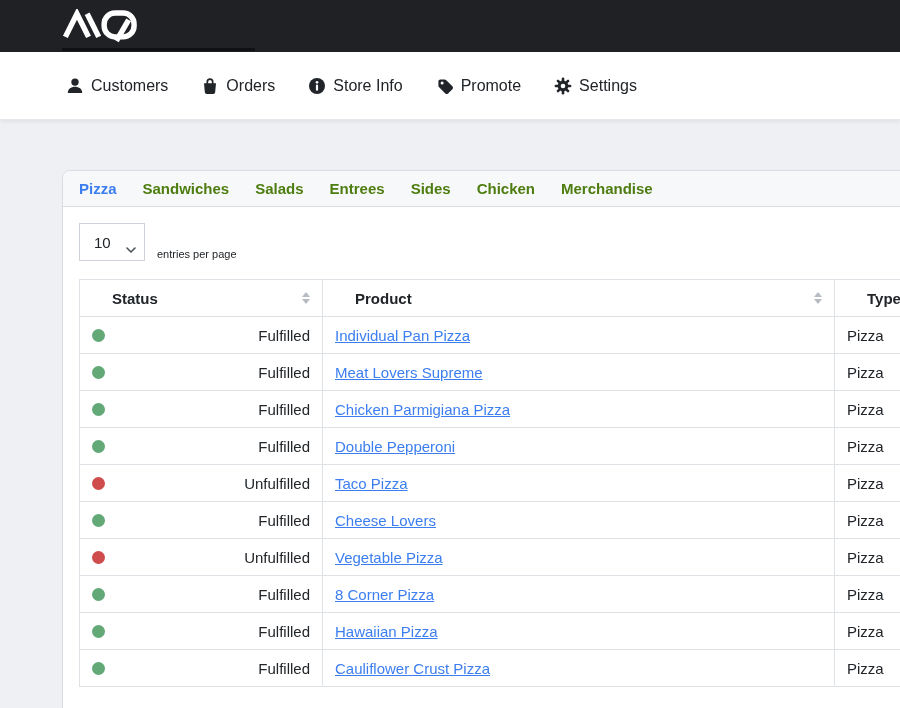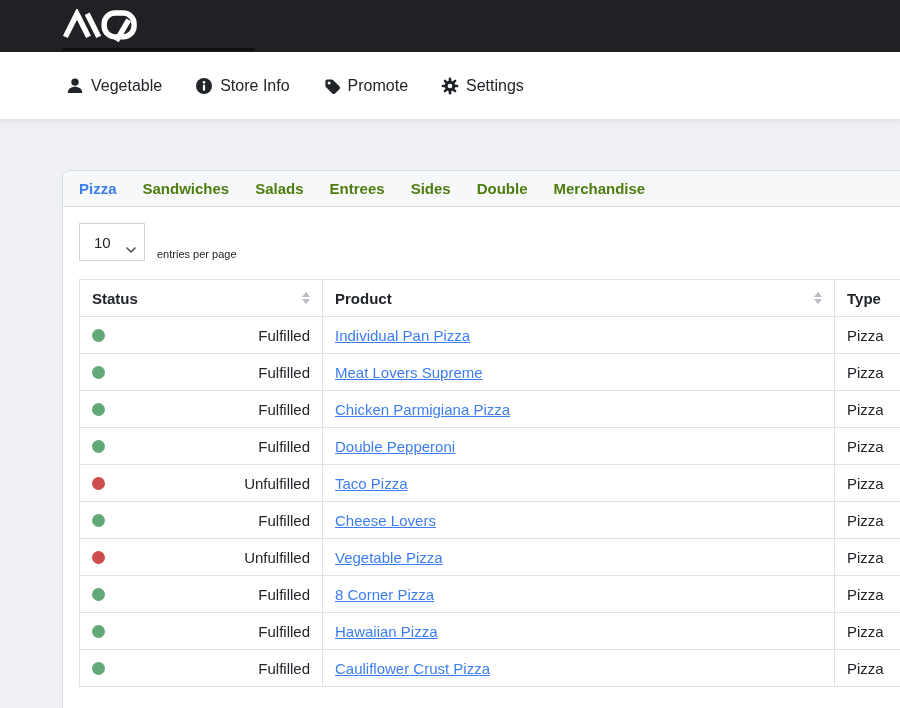--- a/index.html
+++ b/index.html
@@ -40,21 +40,21 @@
     border:1px solid #cdd3d9; border-radius:0; background:#fff; font-size:15px;
     padding:0 24px 0 14px; color:#212529; font-family:inherit; }
   .select-wrap .chev { position:absolute; right:9px; top:16px; pointer-events:none; }
   .entries-label { font-size:11px;margin-top:24px; }
 
   
   table { border-collapse:collapse; width:100%; table-layout:fixed; }
   th, td { border:1px solid #dee2e6; font-size:15px; text-align:left;
     padding:8.5px 12px; line-height:19px; white-space:nowrap; overflow:hidden; }
   th { font-weight:700; cursor:pointer; }
-  .th-inner { display:flex; align-items:center; justify-content:space-between; }
+  .th-inner { display:flex; align-items:center; justify-content:space-between;margin-left:20px; }
   .sort-icon { display:inline-flex; flex-direction:column; gap:2px; margin-left:8px; }
   .sort-icon i { display:block; width:0; height:0; border-left:4px solid transparent; border-right:4px solid transparent; }
   .sort-icon .up { border-bottom:5px solid #b7bcc2; }
   .sort-icon .down { border-top:5px solid #b7bcc2; }
   .status-flex { display:flex; align-items:center; gap:8px;justify-content:space-between; }
   .dot { width:13px; height:13px; border-radius:50%; flex:none; }
   .dot-green { background:#63a877; }
   .dot-red { background:#cf4c4c; }
   .product-link { color:#3c7ef0; text-decoration:underline; }
 
@@ -77,23 +77,32 @@
 
 <div class="navbar">
 
   <div class="nav-item">
     <span class="nicon">
       <svg width="18" height="18" viewBox="0 0 18 18" fill="#212529">
         <circle cx="9" cy="5.1" r="3.7"></circle>
         <path d="M1.8 16 c0-4 3.2-6.2 7.2-6.2 s7.2 2.2 7.2 6.2 z"></path>
       </svg>
     </span>
-    <span>Vegetable</span>
-  </div>
-
+    <span>Customers</span>
+  </div>
+
+  <div class="nav-item">
+    <span class="nicon">
+      <svg width="18" height="18" viewBox="0 0 18 18">
+        <path d="M6.3 8.2 V4.9 a2.7 2.7 0 0 1 5.4 0 V8.2" fill="none" stroke="#212529" stroke-width="1.7"></path>
+        <path d="M3 6.3 h12 l-0.85 9 a1.9 1.9 0 0 1 -1.9 1.7 H5.75 a1.9 1.9 0 0 1 -1.9-1.7 z" fill="#212529"></path>
+      </svg>
+    </span>
+    <span>Orders</span>
+  </div>
 
   <div class="nav-item">
     <span class="nicon">
       <svg width="18" height="18" viewBox="0 0 18 18">
         <circle cx="9" cy="9" r="8" fill="#212529"></circle>
         <circle cx="9" cy="5.3" r="1.35" fill="#ffffff"></circle>
         <rect x="7.9" y="7.6" width="2.2" height="6.2" rx="1.1" fill="#ffffff"></rect>
       </svg>
     </span>
     <span>Store Info</span>
@@ -134,21 +143,21 @@
 
 <div class="page">
   <div class="card">
 
     <div class="card-header">
       <span class="tab active">Pizza</span>
       <span class="tab">Sandwiches</span>
       <span class="tab">Salads</span>
       <span class="tab">Entrees</span>
       <span class="tab">Sides</span>
-      <span class="tab">Double</span>
+      <span class="tab">Chicken</span>
       <span class="tab">Merchandise</span>
     </div>
 
     <div class="card-body">
 
       <div class="controls">
         <div class="select-wrap">
           <select>
             <option>10</option>
           </select>

